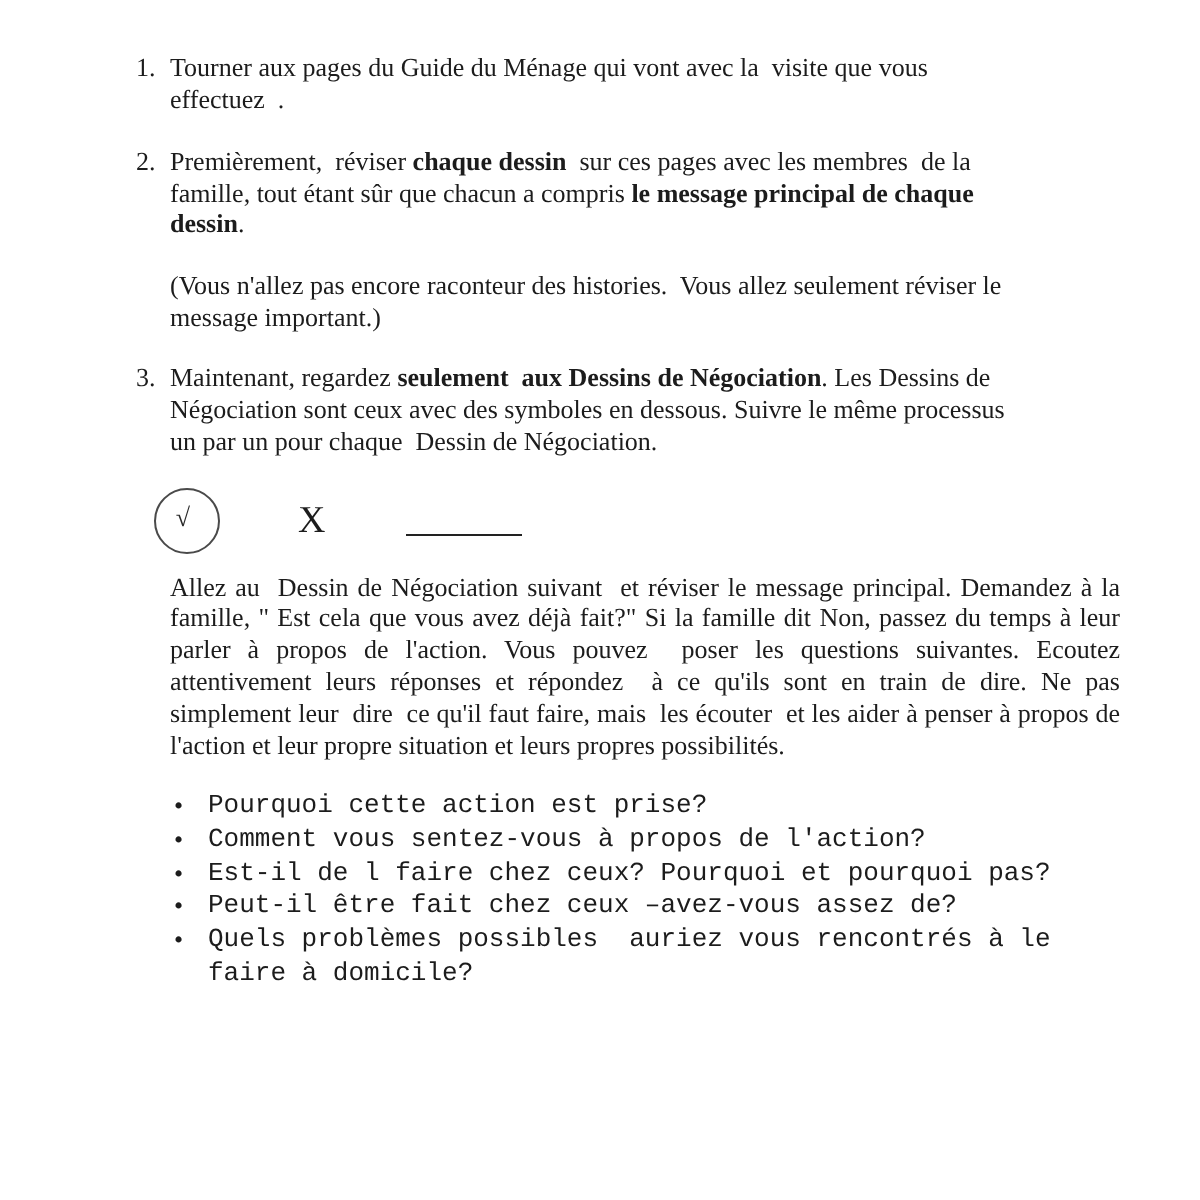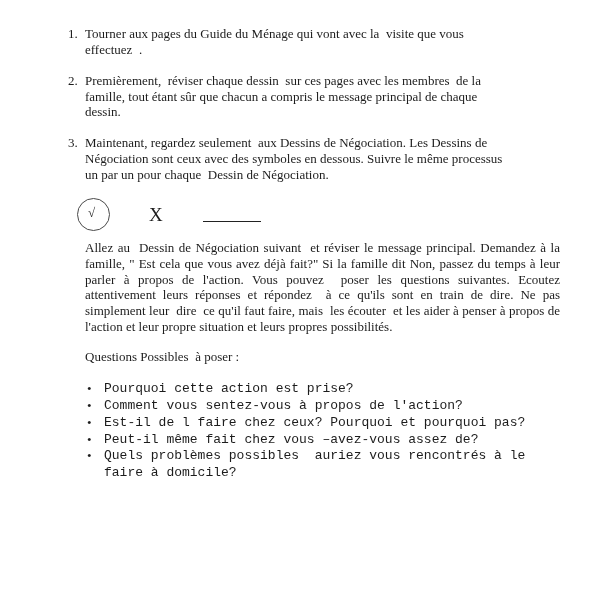--- a/index.html
+++ b/index.html
@@ -13,21 +13,21 @@
   .page {
     box-sizing: border-box;
     width: 600px; height: 600px;
     padding: 26px 40px 0 68px;
     overflow: hidden;
     background: #ffffff;
   }
   .li { display: flex; line-height: 1.22; margin-bottom: 15px; }
   .num { flex: 0 0 17px; }
   .litext { flex: 1; white-space: pre-wrap; }
-  b { font-weight: normal; }
+  b { font-weight: bold; }
   .para {
     margin-left: 17px;
     line-height: 1.22;
     white-space: pre-wrap;
     margin-bottom: 14px;
   }
   .para.tight { margin-bottom: 6px; }
   .para.justify { text-align: justify; }
   .marks-row {
     display: flex;
@@ -73,57 +73,58 @@
 effectuez  .</span></div>
   </div>
 
   <div class="li">
     <span class="num">2.</span>
     <div class="litext"><span>Premièrement,  réviser </span><b>chaque dessin</b><span>  sur ces pages avec les membres  de la
 famille, tout étant sûr que chacun a compris </span><b>le message principal de chaque
 dessin</b><span>.</span></div>
   </div>
 
+  <div class="para">(Vous n'allez pas encore raconteur des histories.  Vous allez seulement réviser le
+message important.)</div>
 
   <div class="li">
     <span class="num">3.</span>
     <div class="litext"><span>Maintenant, regardez </span><b>seulement  aux Dessins de Négociation</b><span>. Les Dessins de
 Négociation sont ceux avec des symboles en dessous. Suivre le même processus
 un par un pour chaque  Dessin de Négociation.</span></div>
   </div>
 
 
   <div class="marks-row">
     <div class="circle">
       <span class="check">√</span>
     </div>
     <span class="cross">X</span>
     <div class="blank"></div>
   </div>
 
   <div class="para justify">Allez au  Dessin de Négociation suivant  et réviser le message principal. Demandez à la famille, " Est cela que vous avez déjà fait?" Si la famille dit Non, passez du temps à leur parler à propos de l'action. Vous pouvez  poser les questions suivantes. Ecoutez attentivement leurs réponses et répondez  à ce qu'ils sont en train de dire. Ne pas simplement leur  dire  ce qu'il faut faire, mais  les écouter  et les aider à penser à propos de l'action et leur propre situation et leurs propres possibilités.</div>
 
-  <div class="questions">Questions Possibles  à poser :</div>
 
   <div class="bullets">
     <div class="brow">
       <span class="bdot">•</span>
       <div class="btext">Pourquoi cette action est prise?</div>
     </div>
     <div class="brow">
       <span class="bdot">•</span>
       <div class="btext">Comment vous sentez-vous à propos de l'action?</div>
     </div>
     <div class="brow">
       <span class="bdot">•</span>
       <div class="btext">Est-il de l faire chez ceux? Pourquoi et pourquoi pas?</div>
     </div>
     <div class="brow">
       <span class="bdot">•</span>
-      <div class="btext">Peut-il même fait chez vous –avez-vous assez de?</div>
+      <div class="btext">Peut-il être fait chez ceux –avez-vous assez de?</div>
     </div>
     <div class="brow">
       <span class="bdot">•</span>
       <div class="btext">Quels problèmes possibles  auriez vous rencontrés à le faire à domicile?</div>
     </div>
   </div>
 
 </div>
 
 </body></html>

